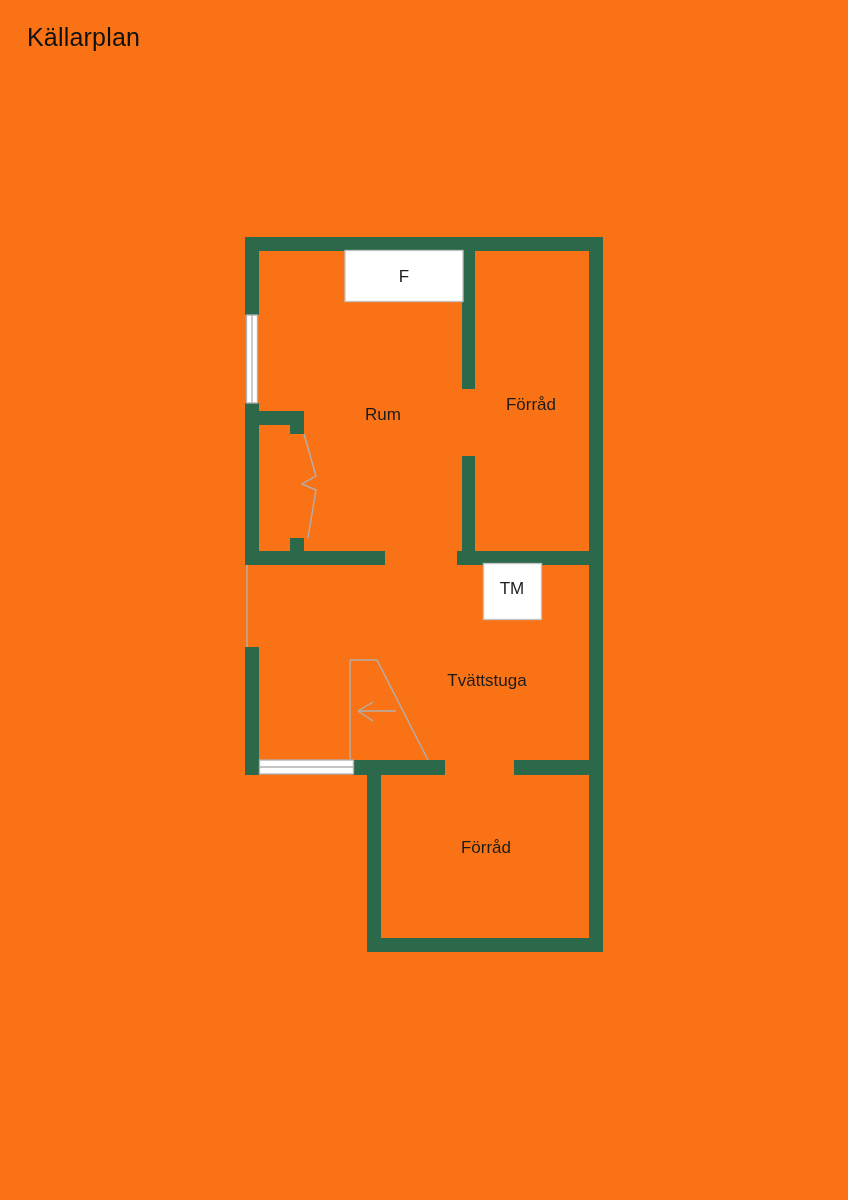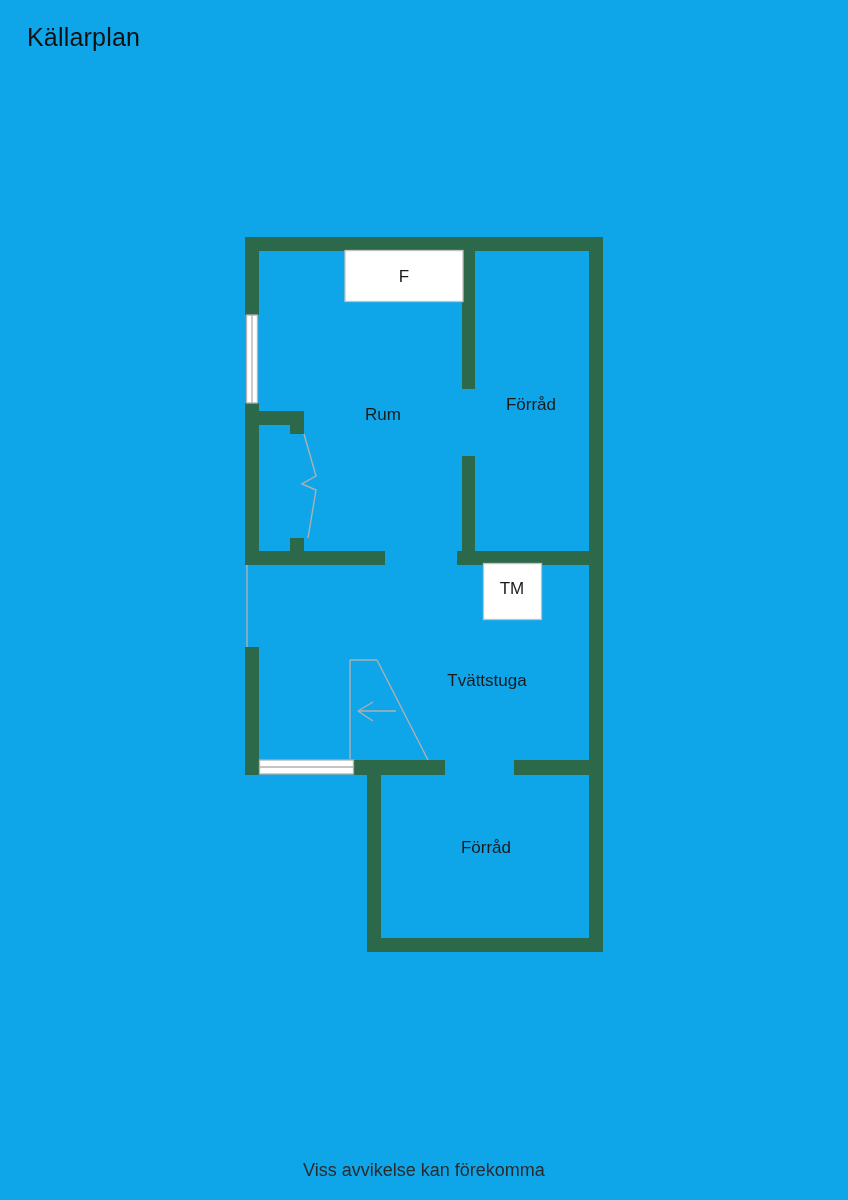--- a/index.html
+++ b/index.html
@@ -5,21 +5,21 @@
   html, body {
     margin: 0;
     padding: 0;
     background: #ffffff;
     font-family: "Liberation Sans", "DejaVu Sans", sans-serif;
   }
   .page {
     position: relative;
     width: 848px;
     height: 1200px;
-    background: #0ea5e9;
+    background: #f97316;
     overflow: hidden;
   }
   .page-title {
     position: absolute;
     left: 27px;
     top: 22px;
     font-size: 25px;
     line-height: 1.2;
     color: #111111;
     font-weight: 400;
@@ -81,14 +81,13 @@
       <rect x="345" y="250.5" width="118" height="51" fill="#ffffff" stroke="#c2c2c2" stroke-width="1.3"></rect>
       <text x="404" y="282" fill="#1c1c1c" font-size="17" text-anchor="middle" font-family="&quot;Liberation Sans&quot;, &quot;DejaVu Sans&quot;, sans-serif">F</text>
       <rect x="483.5" y="563.5" width="58" height="56" fill="#ffffff" stroke="#c2c2c2" stroke-width="1.3"></rect>
       <text x="512" y="594" fill="#1c1c1c" font-size="17" text-anchor="middle" font-family="&quot;Liberation Sans&quot;, &quot;DejaVu Sans&quot;, sans-serif">TM</text>
       <text x="383" y="420" fill="#1c1c1c" font-size="17" text-anchor="middle" font-family="&quot;Liberation Sans&quot;, &quot;DejaVu Sans&quot;, sans-serif">Rum</text>
       <text x="531" y="410" fill="#1c1c1c" font-size="17" text-anchor="middle" font-family="&quot;Liberation Sans&quot;, &quot;DejaVu Sans&quot;, sans-serif">Förråd</text>
       <text x="487" y="686" fill="#1c1c1c" font-size="17" text-anchor="middle" font-family="&quot;Liberation Sans&quot;, &quot;DejaVu Sans&quot;, sans-serif">Tvättstuga</text>
       <text x="486" y="853" fill="#1c1c1c" font-size="17" text-anchor="middle" font-family="&quot;Liberation Sans&quot;, &quot;DejaVu Sans&quot;, sans-serif">Förråd</text>
     </svg>
 
-  <div class="caption">Viss avvikelse kan förekomma</div>
 </div>
 
 </body></html>

